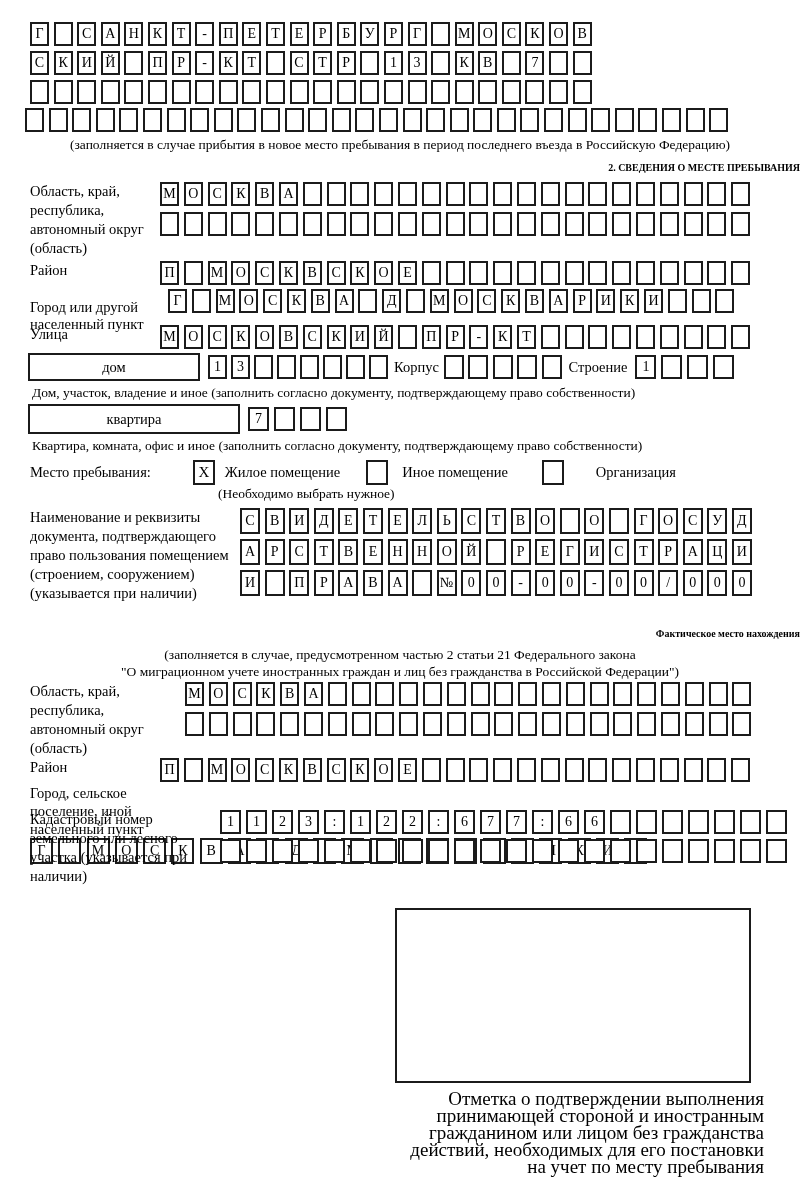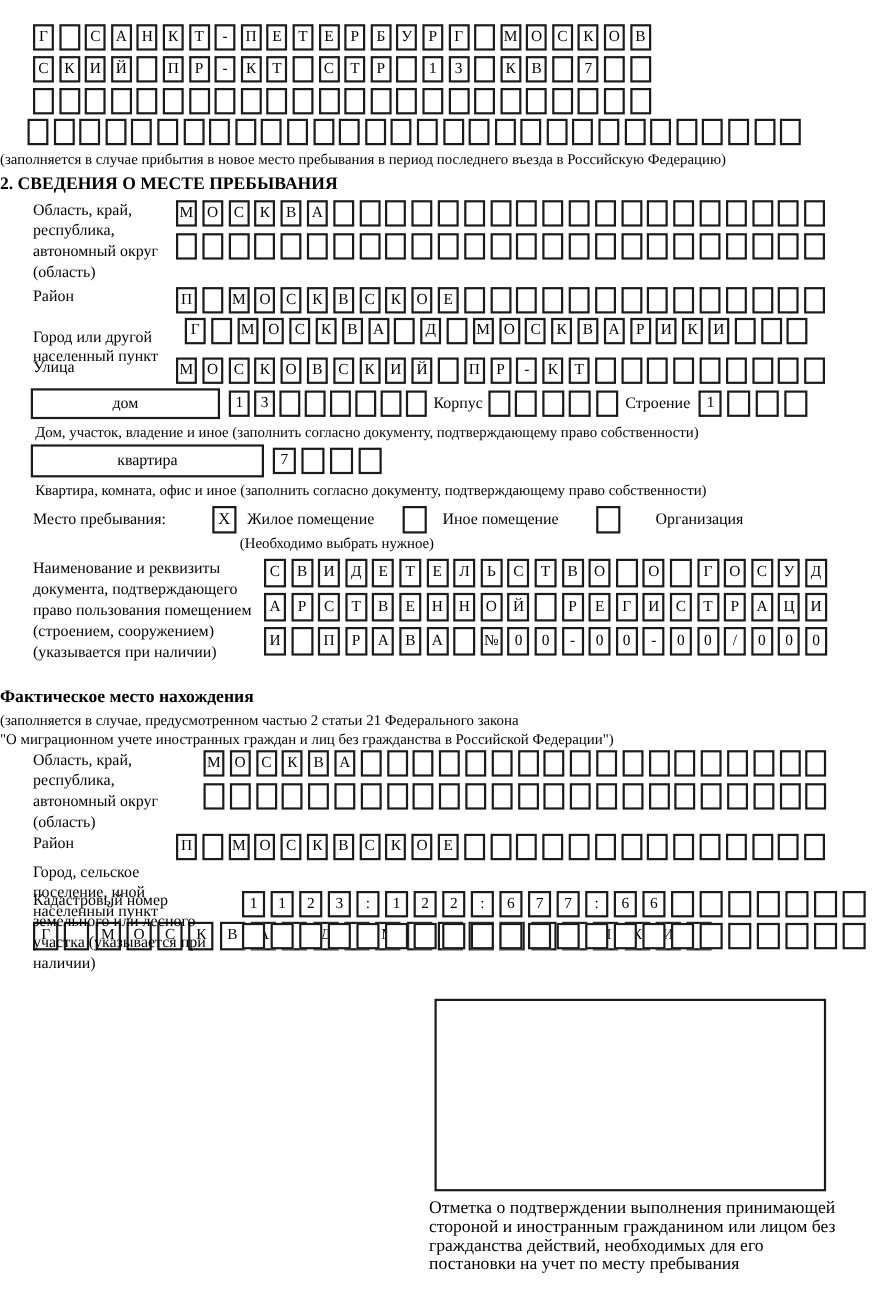--- a/index.html
+++ b/index.html
@@ -36,40 +36,40 @@
   }
   .cells-a{--cw:19px;--ch:24px;--cg:4.6px;}
   .cells-b{--cw:19px;--ch:24px;--cg:4.8px;}
   .cells-c{--cw:20px;--ch:26px;--cg:4.6px;}
   .cells-d{--cw:23px;--ch:26px;--cg:5.3px;}
   .cells-e{--cw:21px;--ch:24px;--cg:5px;}
   .cells-h{--cw:19px;--ch:24px;--cg:4px;}
   .cells-k{--cw:20px;--ch:24px;--cg:4.5px;}
   .cells-s{--cw:21px;--ch:24px;--cg:5px;}
   .note{font-size:13.5px;line-height:17px;height:17px;}
-  .note.center{}
-  .h2t,.h3t{font-weight:bold;font-size:16px;line-height:20px;height:20px;text-align:left;}
+  .note.center{text-align:center;}
+  .h2t,.h3t{font-weight:bold;font-size:10px;line-height:20px;height:20px;text-align:right;margin-left:40px;}
   .widebox{
     display:inline-flex;flex:none;align-items:center;justify-content:center;
     box-sizing:border-box;border:2px solid #1b1b1b;background:#fff;
     font-size:14.5px;
   }
   .inlbl{font-size:14.5px;line-height:26px;flex:none;}
   .chk{
     display:inline-flex;flex:none;align-items:center;justify-content:center;
     box-sizing:border-box;width:22px;height:25px;border:2px solid #1b1b1b;
     font-size:15px;background:#fff;
   }
   .stamp-box{
     position:absolute;left:395px;top:908px;width:356px;height:175px;
     box-sizing:border-box;border:2px solid #1b1b1b;background:#fff;
   }
   .stamp-caption{
     position:absolute;left:390px;top:1090px;width:374px;
-    text-align:left;font-size:16px;line-height:17px;
+    text-align:right;font-size:19px;line-height:17px;
   }
 </style>
 </head>
 <body>
 
 <div class="page">
 
 
   <div class="frow" style="margin-top:22px;height:80px;">
     <div class="rows">

